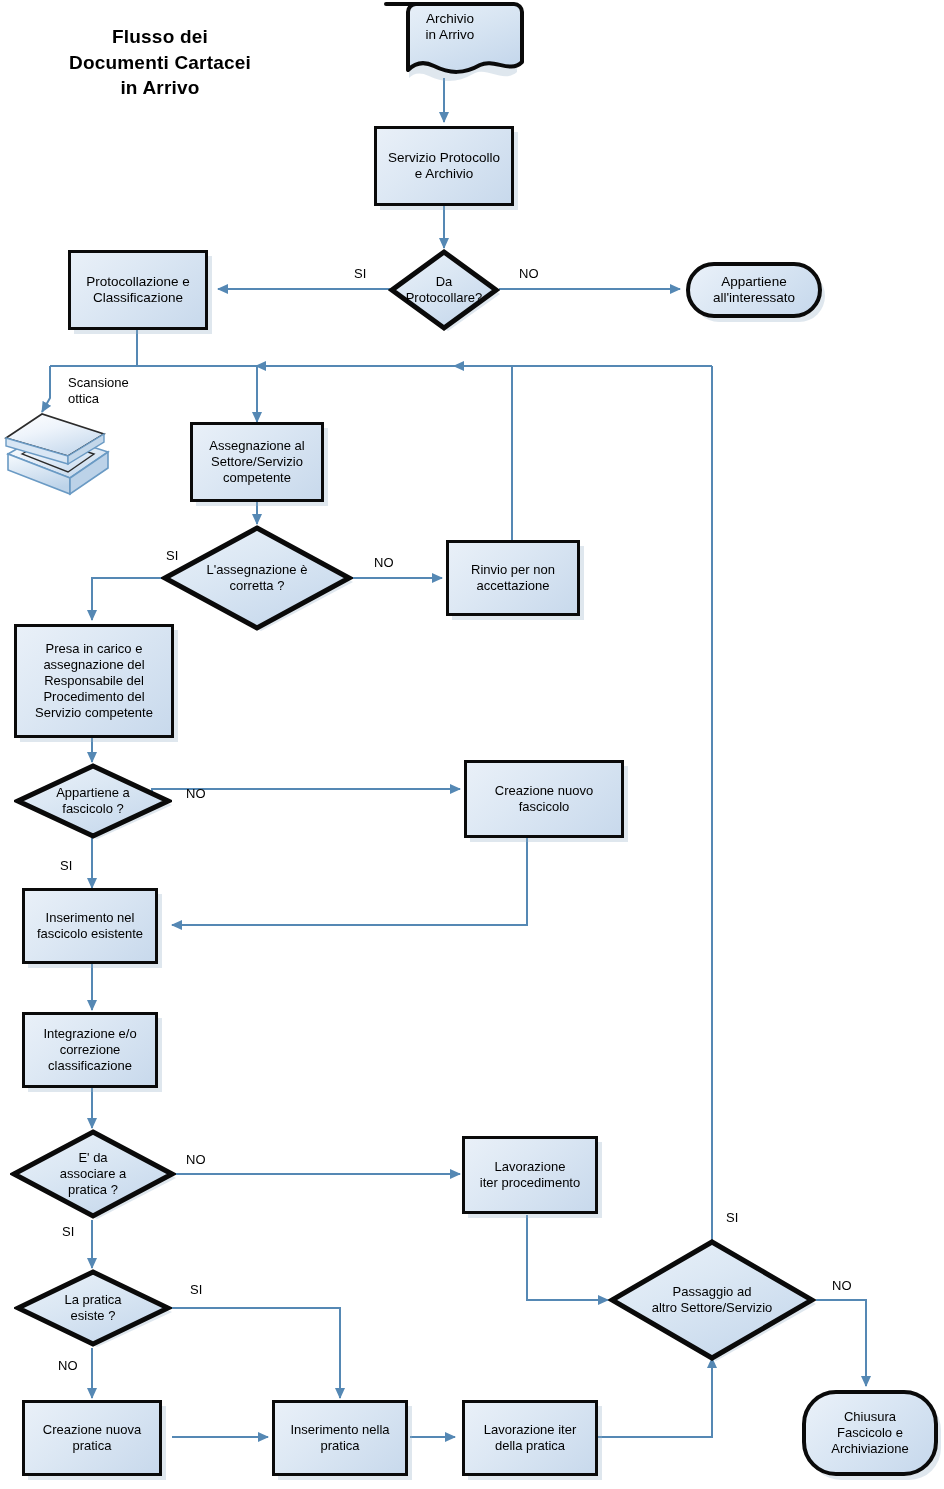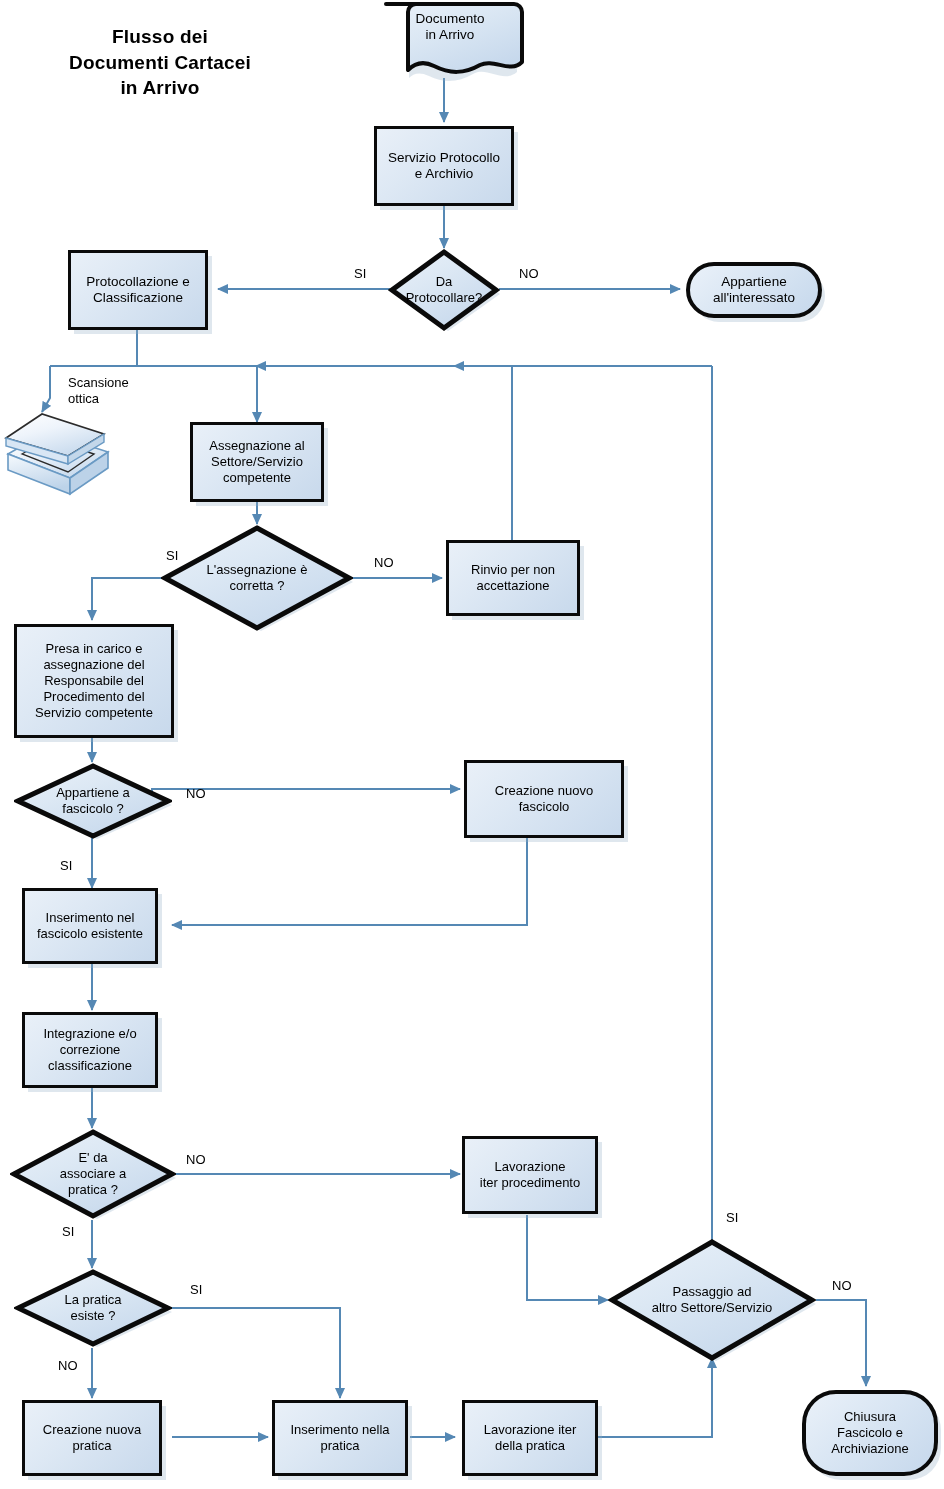--- a/index.html
+++ b/index.html
@@ -119,21 +119,21 @@
       <path d="M816,1300 L866,1300 L866,1386" marker-end="url(#ah)"></path>
     </g>
   </svg>
 
   <div class="docshape" style="left:374px;top:2px;width:146px;height:80px;">
     <svg width="152" height="88" viewBox="0 0 152 88">
       <path d="M74,12 h56 a8,8 0 0 1 8,8 v44 c-14,12 -30,-6 -44,2 c-14,8 -28,10 -44,2 c-10,-5 -16,-2 -20,2 v-50 a8,8 0 0 1 8,-8 z" transform="translate(5,6)" fill="rgba(150,175,200,.30)" stroke="none"></path>
       <path d="M12,2 h128 a8,8 0 0 1 8,8 v50 c-12,12 -28,-4 -42,3 c-16,9 -30,9 -46,1 c-12,-6 -20,-2 -26,4 v-58 a8,8 0 0 1 8,-8 z" fill="url(#nodeGrad)" stroke="#0a0a0a" stroke-width="4" stroke-linejoin="round"></path>
     </svg>
     <div class="doc-lbl f135" style="left:0;top:9px;width:152px;">
-      <div>Documento</div>
+      <div>Archivio</div>
       <div>in Arrivo</div>
     </div>
   </div>
 
   <div class="node proc f135" style="left:374px;top:126px;width:140px;height:80px;">
     <span class="lbl" style="white-space:pre-line;">Servizio Protocollo
 e Archivio</span>
   </div>
 
   <div class="node diamond" style="left:388px;top:248px;width:112px;height:84px;">

